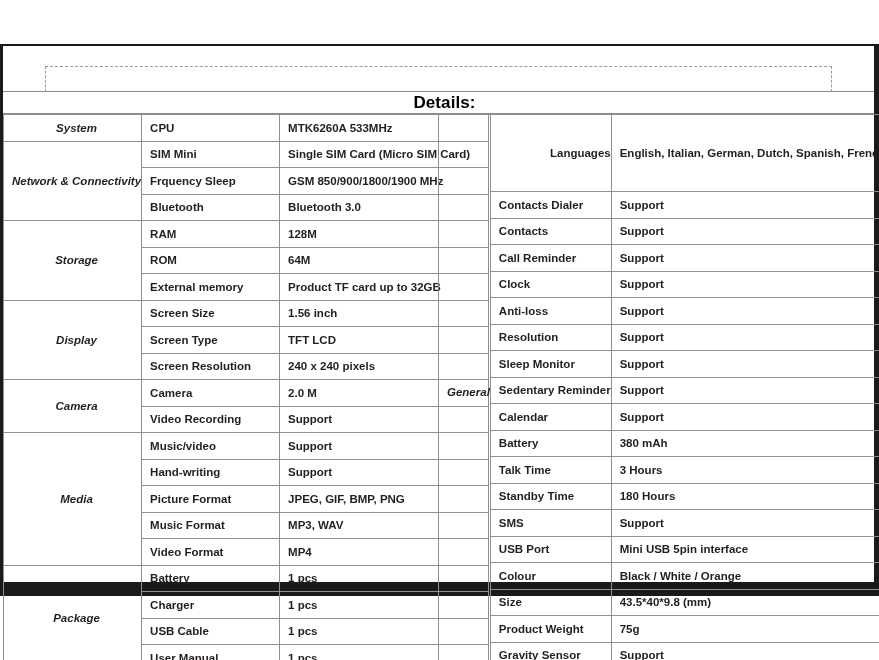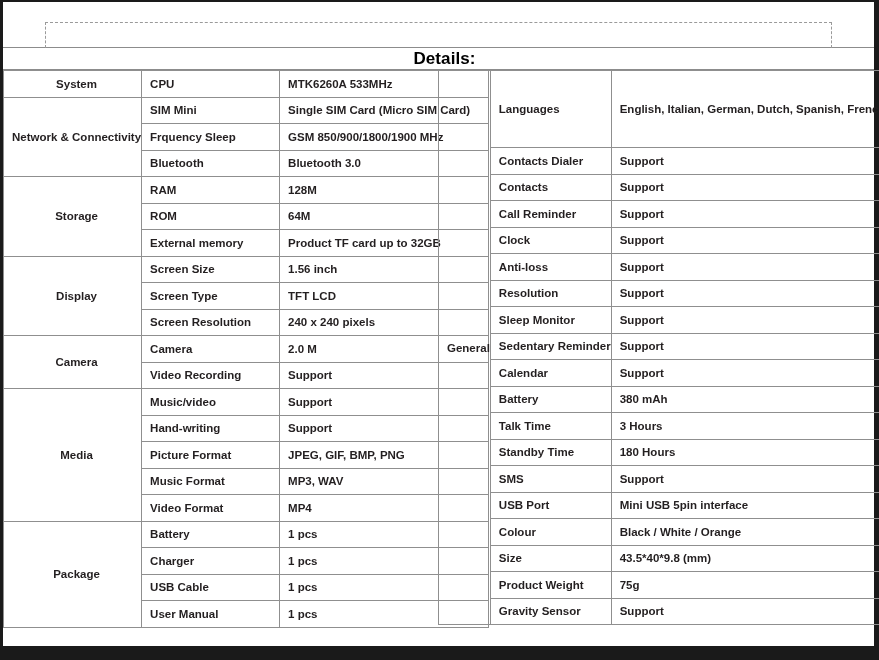--- a/index.html
+++ b/index.html
@@ -12,27 +12,28 @@
     font-family: "Liberation Sans", "DejaVu Sans", sans-serif;
     width: 879px;
     height: 660px;
     overflow: hidden;
   }
 
   
   #page {
     position: relative;
     width: 879px;
-    height: 660px;
+    height: 552px;
     box-sizing: border-box;
     background: #ffffff;
     border-left: 3px solid #1a1a1a;
     border-right: 5px solid #1a1a1a;
     border-top: 2px solid #1a1a1a;
     border-bottom: 14px solid #1a1a1a;
+    margin-top: 44px;
   }
 
   
   #header-band {
     position: relative;
     height: 46px;
     box-sizing: border-box;
     border-bottom: 1px solid #8c8c8c;
   }
   #dotted-box {
@@ -89,26 +90,28 @@
     height: 25.5px;
     line-height: 14px;
     white-space: nowrap;
     overflow: hidden;
   }
   td.cat {
     text-align: center;
     padding: 0 2px;
     white-space: normal;
     line-height: 14px;
+    font-style: italic;
   }
   td.multiline {
     white-space: normal;
     line-height: 18px;
     padding-top: 3px;
     padding-bottom: 3px;
+    text-align: right;
   }
 
   
   #table-left { left: 0px; }
   #table-left col.c-cat { width: 88px; }
   #table-left col.c-key { width: 138px; }
   #table-left col.c-val { width: 209px; }
 
   
   #table-right { left: 435px; }

